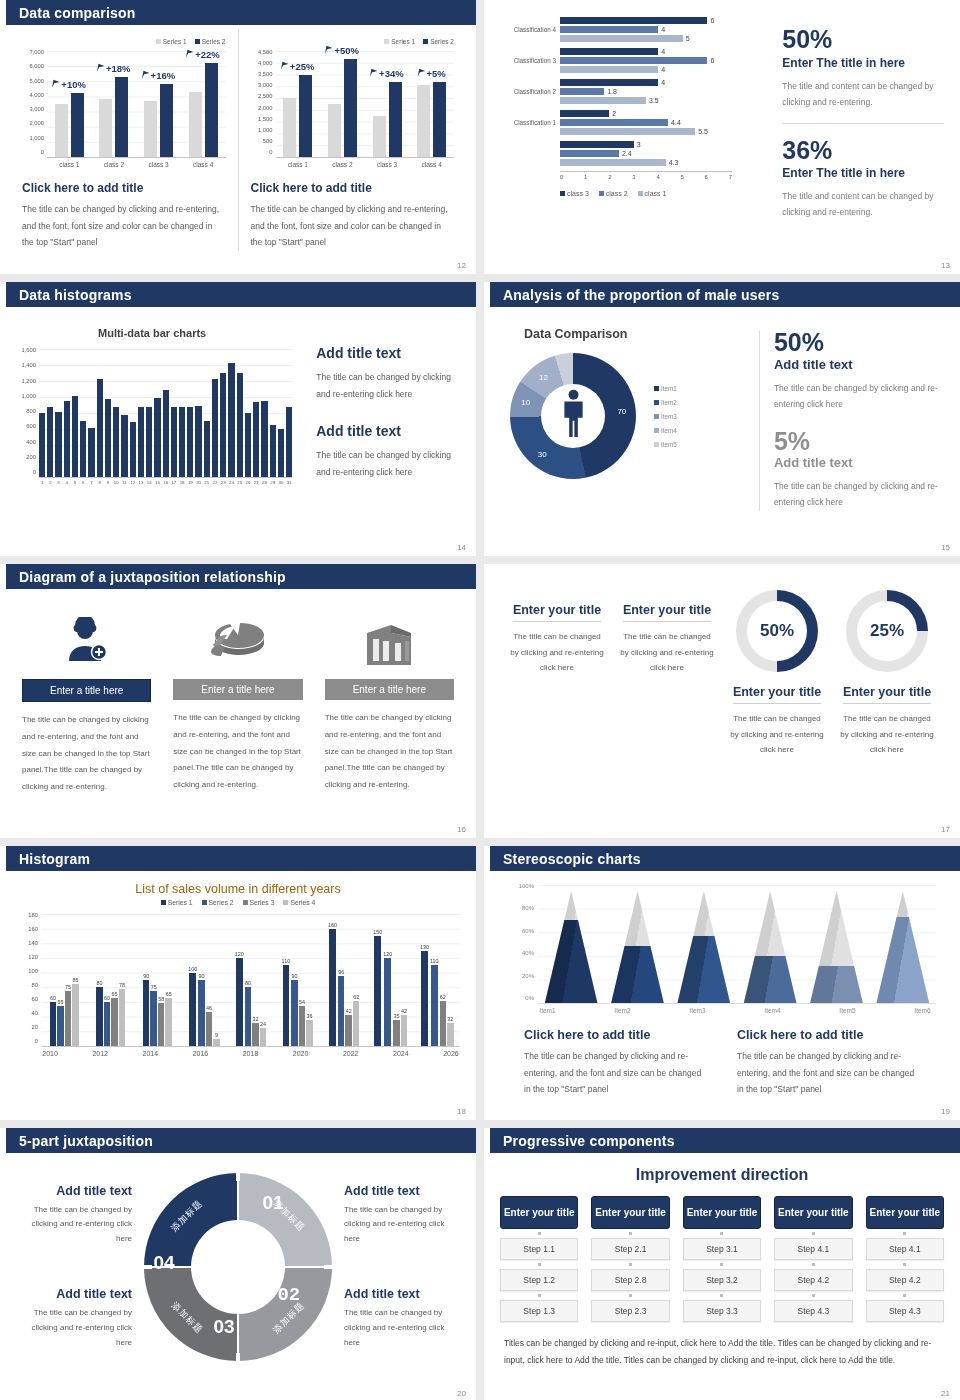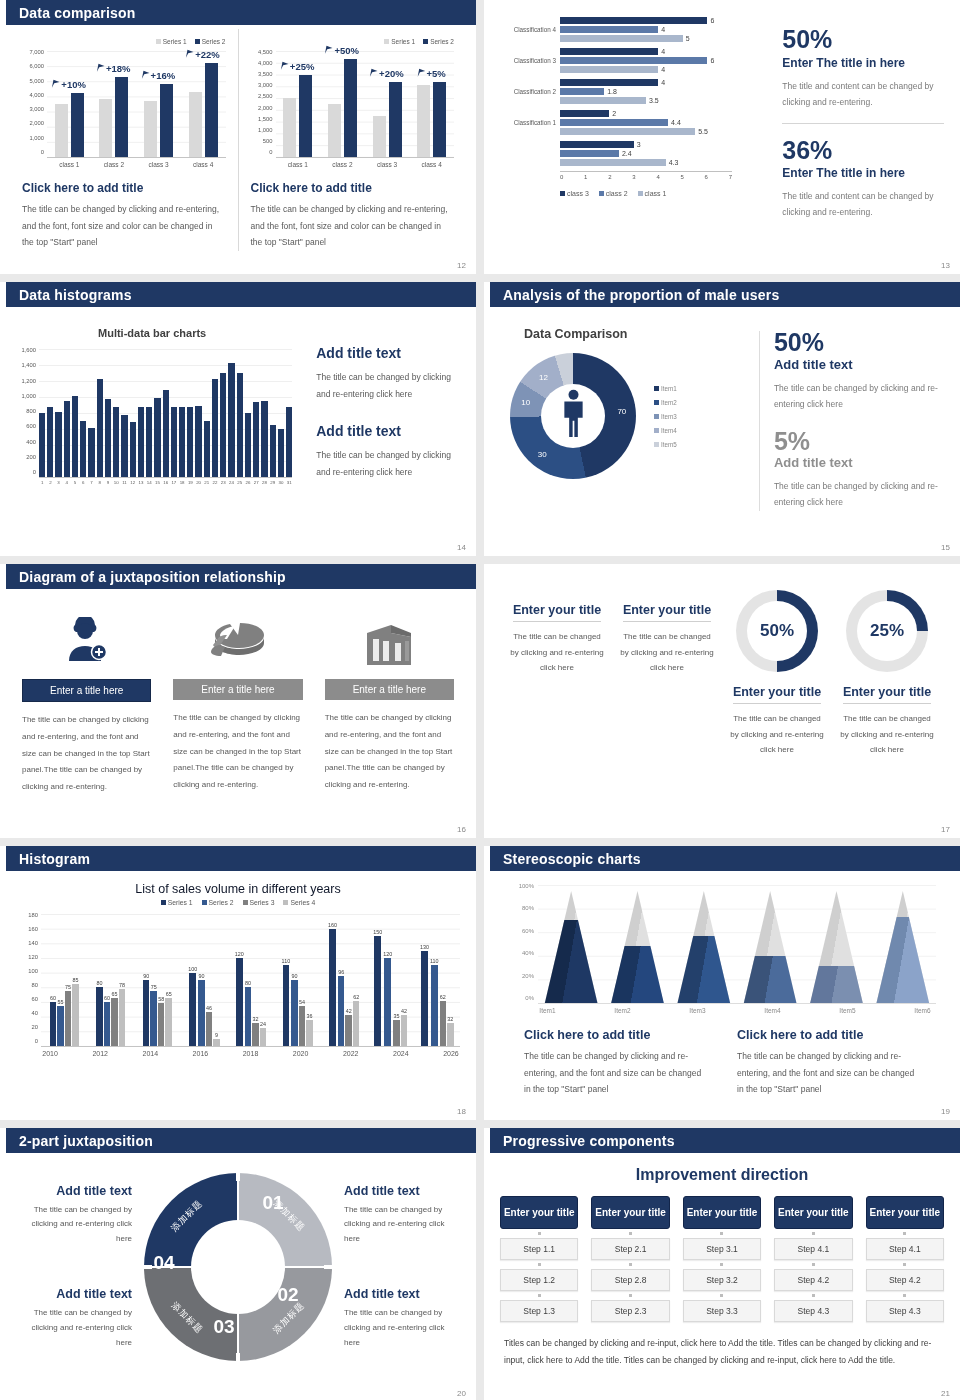--- a/index.html
+++ b/index.html
@@ -72,21 +72,21 @@
   .s5-icon{height:64px;display:flex;align-items:flex-end;justify-content:center}
   .s5-bar{height:21px;display:flex;align-items:center;justify-content:center;color:#fff;font-size:10px;margin-top:10px}
   .s5-p{font-size:8px;color:#595959;line-height:2.1;margin-top:10px}
   
   .s6-wrap{display:grid;grid-template-columns:repeat(4,1fr);gap:16px;padding:26px 26px 0;text-align:center}
   .gauge{width:82px;height:82px;border-radius:50%;margin:0 auto;position:relative}
   .gauge-hole{position:absolute;inset:11px;background:#fff;border-radius:50%;display:flex;align-items:center;justify-content:center;font-size:17px;font-weight:bold;color:#1f3864}
   .s6-h{font-size:12.5px;font-weight:bold;color:#1f3864;margin:13px 0 0;padding-bottom:4px;border-bottom:1px solid #cfcfcf;display:inline-block}
   .s6-p{font-size:8px;color:#595959;line-height:1.95;margin-top:7px}
   
-  .s7-title{text-align:center;font-size:12.5px;color:#0f172a;margin:11px 0 3px}
+  .s7-title{text-align:center;font-size:12.5px;color:#a16207;margin:11px 0 3px}
   .s7-legend{display:flex;justify-content:center;gap:9px;font-size:6.8px;color:#595959;margin-bottom:8px}
   .gb{display:flex;padding:0 16px}
   .gb-y{display:flex;flex-direction:column;justify-content:space-between;align-items:flex-end;font-size:5.8px;color:#595959;height:132px;width:22px;padding-right:3px;transform:translateY(-2px)}
   .gb-plot{flex:1;height:132px;display:flex;align-items:flex-end;border-bottom:1px solid #c4c4c4;background-image:linear-gradient(to bottom,#efefef 1px,transparent 1px)}
   .gb-g{flex:1;display:flex;align-items:flex-end;justify-content:center;gap:1px;height:100%}
   .gb-bw{display:flex;flex-direction:column;justify-content:flex-end;align-items:center;height:100%}
   .gb-vl{font-size:5.4px;color:#404040;margin-bottom:1px;white-space:nowrap}
   .gb-bar{width:6.5px}
   .gb-x{display:flex;margin:3px 0 0 25px;font-size:7px;color:#595959}
   .gb-x span{flex:1;text-align:center}
@@ -251,21 +251,21 @@
                     <span>+50%</span>
                   </span>
                 </div>
                 <div class="vc-g">
                   <div class="vc-bar" style="height: 38.8889%; background: rgb(217, 217, 217);"></div>
                   <div class="vc-bar" style="height: 71.1111%; background: rgb(31, 56, 100);"></div>
                   <span class="vc-ann" style="bottom: calc(71.1111% + 3px);">
                     <span><svg width="9" height="9" viewBox="0 0 10 10">
                         <path d="M1 9.6 L2.7 0.8 L9.4 3.3 L3.5 4.7 Z" fill="#1f3864"></path>
                       </svg></span>
-                    <span>+20%</span>
+                    <span>+34%</span>
                   </span>
                 </div>
                 <div class="vc-g">
                   <div class="vc-bar" style="height: 67.7778%; background: rgb(217, 217, 217);"></div>
                   <div class="vc-bar" style="height: 71.1111%; background: rgb(31, 56, 100);"></div>
                   <span class="vc-ann" style="bottom: calc(71.1111% + 3px);">
                     <span><svg width="9" height="9" viewBox="0 0 10 10">
                         <path d="M1 9.6 L2.7 0.8 L9.4 3.3 L3.5 4.7 Z" fill="#1f3864"></path>
                       </svg></span>
                     <span>+5%</span>
@@ -915,37 +915,37 @@
       <div class="s8-b">
         <h4 class="s8-h">Click here to add title</h4>
         <p class="s8-p">The title can be changed by clicking and re-entering, and the font and size can be changed in the top "Start" panel</p>
       </div>
     </div>
     <span class="pagenum">19</span>
   </section>
 
   <section class="slide">
     <header class="sbar">
-        <span>2-part juxtaposition</span>
+        <span>5-part juxtaposition</span>
       </header>
     <div class="s9-wrap">
       <div class="s9-col left">
         <div>
           <h4 class="s9-h">Add title text</h4>
           <p class="s9-p">The title can be changed by clicking and re-entering click here</p>
         </div>
         <div>
           <h4 class="s9-h">Add title text</h4>
           <p class="s9-p">The title can be changed by clicking and re-entering click here</p>
         </div>
       </div>
       <div class="ring" id="s8ring" style="background: conic-gradient(rgb(255, 255, 255) 0deg, rgb(255, 255, 255) 1deg, rgb(183, 186, 193) 1deg, rgb(183, 186, 193) 89deg, rgb(255, 255, 255) 89deg, rgb(255, 255, 255) 91deg, rgb(151, 153, 158) 91deg, rgb(151, 153, 158) 179deg, rgb(255, 255, 255) 179deg, rgb(255, 255, 255) 181deg, rgb(109, 111, 115) 181deg, rgb(109, 111, 115) 269deg, rgb(255, 255, 255) 269deg, rgb(255, 255, 255) 271deg, rgb(31, 56, 100) 271deg, rgb(31, 56, 100) 359deg, rgb(255, 255, 255) 359deg, rgb(255, 255, 255) 360deg);">
           <div class="ring-hole"></div>
           <span class="ring-num" style="left: 63%; top: 10%;">01</span>
-          <span class="ring-num" style="left: 71%; top: 59%;">02</span>
+          <span class="ring-num" style="left: 71%; top: 59%; font-family: Liberation Mono, monospace;">02</span>
           <span class="ring-num" style="left: 37%; top: 76%;">03</span>
           <span class="ring-num" style="left: 5%; top: 42%;">04</span>
           <span class="ring-zh" style="left: 77%; top: 23%; transform: translate(-50%, -50%) rotate(45deg);">添加标题</span>
           <span class="ring-zh" style="left: 77%; top: 77%; transform: translate(-50%, -50%) rotate(-45deg);">添加标题</span>
           <span class="ring-zh" style="left: 23%; top: 77%; transform: translate(-50%, -50%) rotate(45deg);">添加标题</span>
           <span class="ring-zh" style="left: 23%; top: 23%; transform: translate(-50%, -50%) rotate(-45deg);">添加标题</span>
         </div>
       <div class="s9-col">
         <div>
           <h4 class="s9-h">Add title text</h4>

